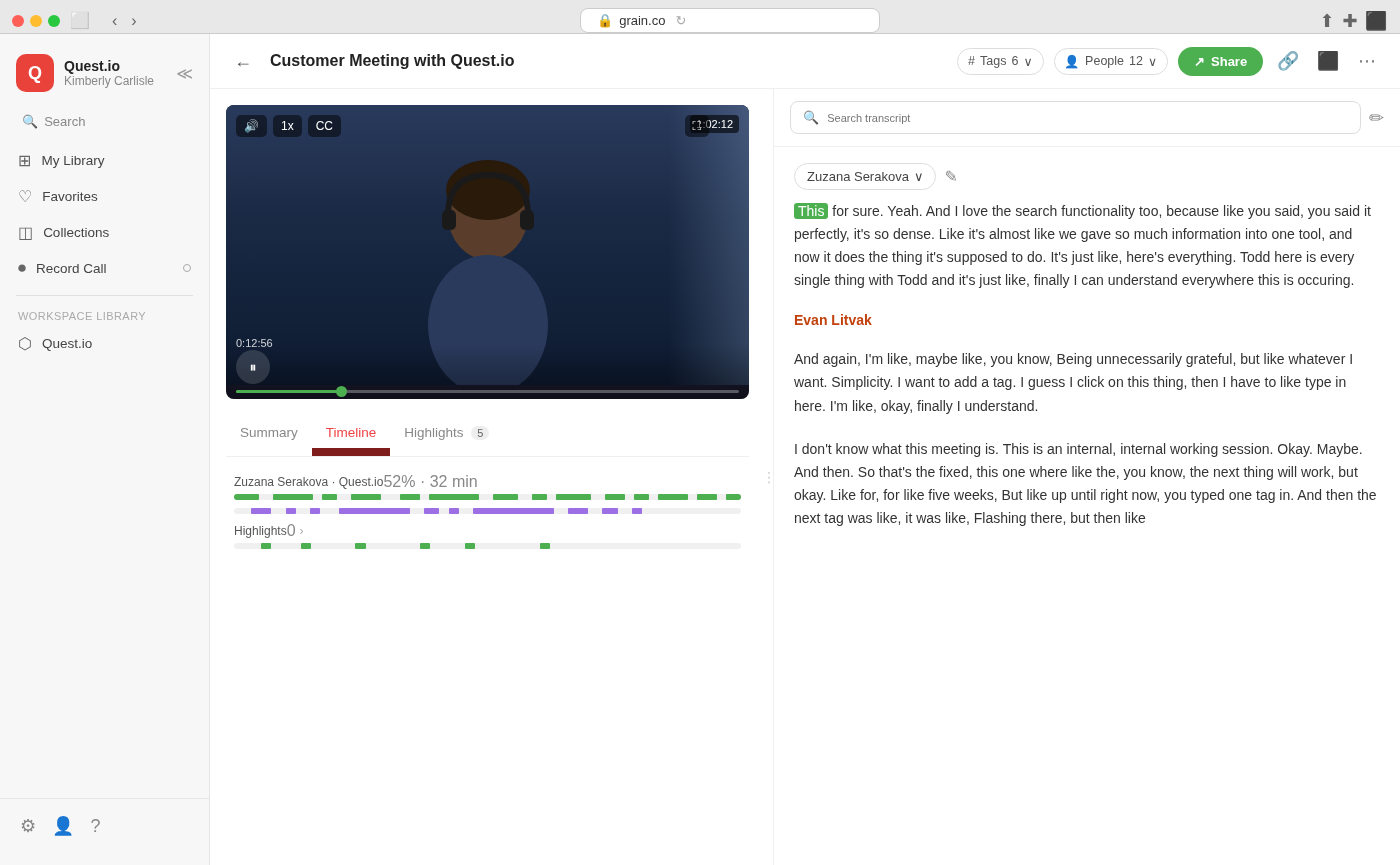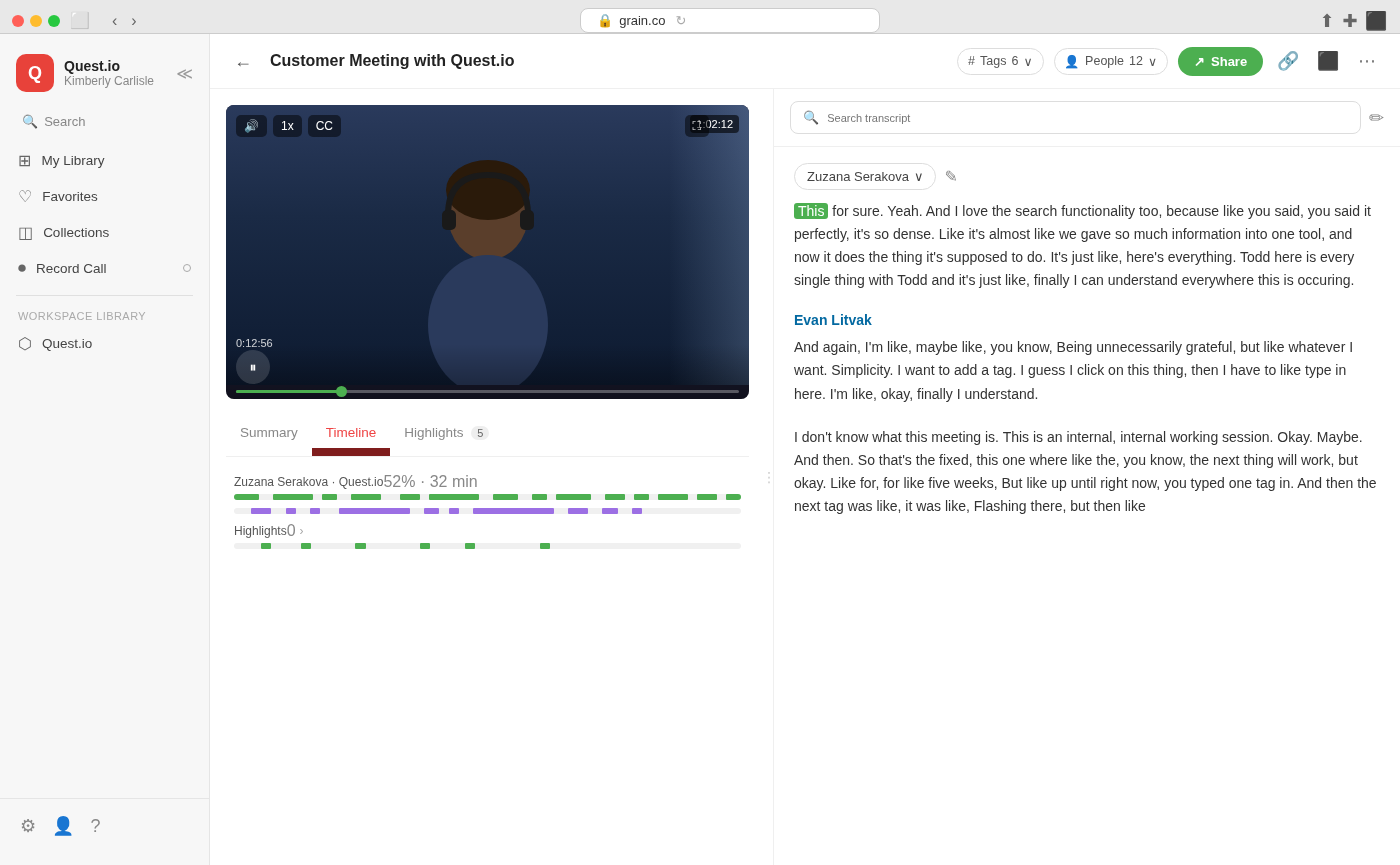--- a/index.html
+++ b/index.html
@@ -470,22 +470,22 @@
     }
     .highlight-word {
       background: #4caf50;
       color: white;
       padding: 0 4px;
       border-radius: 3px;
     }
     .speaker-name {
       font-weight: 600;
       font-size: 14px;
-      color: #0369a1;
-      margin: 16px 0 8px 0;
+      color: #c2410c;
+      margin: 16px 0 20px 0;
     }
 
     
     .transcript-body::-webkit-scrollbar { width: 4px; }
     .transcript-body::-webkit-scrollbar-track { background: transparent; }
     .transcript-body::-webkit-scrollbar-thumb { background: #ddd; border-radius: 2px; }
 
     
     .resize-handle {
       width: 8px;

